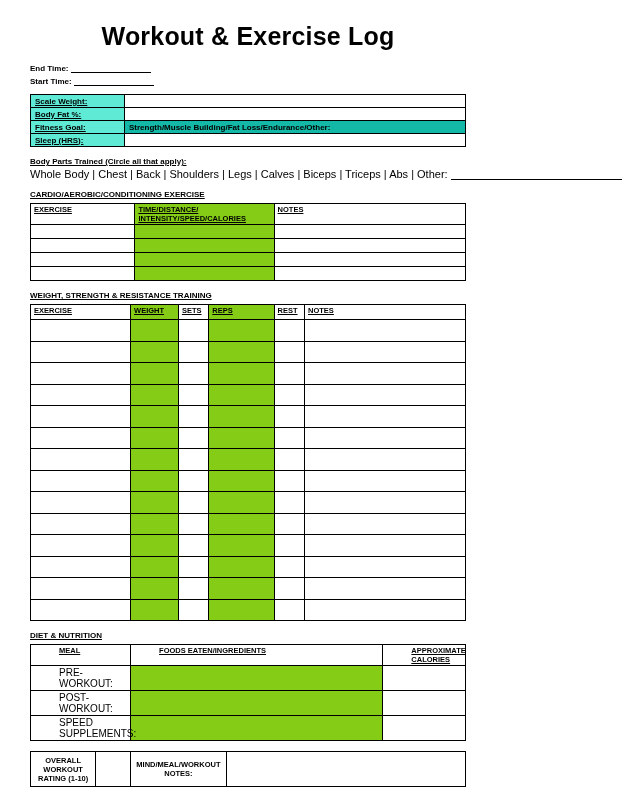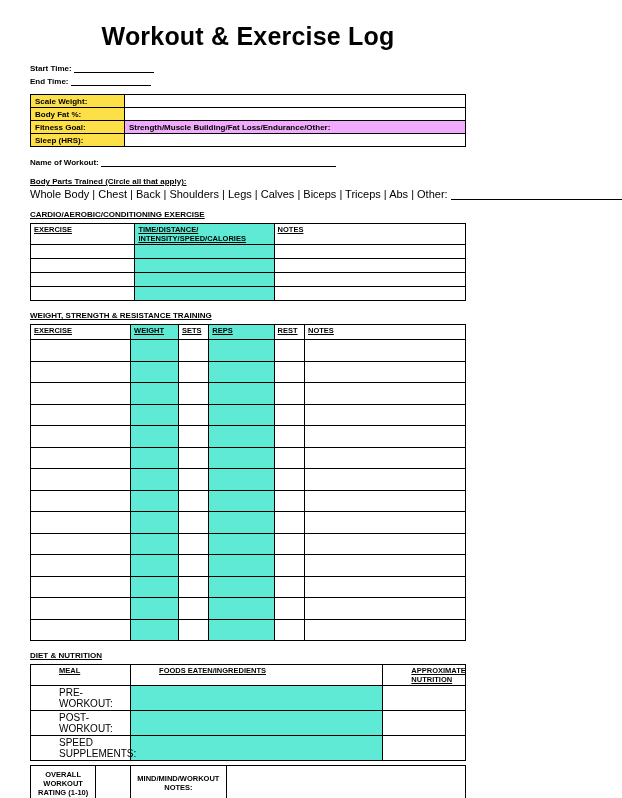--- a/index.html
+++ b/index.html
@@ -52,24 +52,25 @@
   }
   .vitals td {
     border: 1px solid #000;
     height: 12px;
     font-size: 8px;
     font-weight: bold;
     padding: 0 4px;
   }
   .vitals td.lbl {
     width: 85px;
-    background: #fde047;
+    background: #5eead4;
+    text-decoration: underline;
   }
   .vitals td.val {
-    background: #f0abfc;
+    background: #14b8a6;
   }
   .vitals td.val-white {
     background: #ffffff;
   }
   .sec-head {
     font-size: 8px;
     font-weight: bold;
     text-decoration: underline;
     margin: 10px 0 4px 0;
   }
@@ -96,42 +97,42 @@
   }
   .grid th {
     font-weight: bold;
     text-decoration: underline;
     height: 12px;
   }
   .hdr-tall {
     height: 24px;
   }
   .shade {
-    background: #5eead4;
+    background: #84cc16;
   }
   .cardio td {
     height: 11px;
   }
   .strength th {
     height: 12px;
   }
   .strength td {
     height: 18.5px;
   }
   .diet td, .diet th {
     vertical-align: top;
     padding-left: 28px;
   }
   .diet td.lblcell {
     font-weight: normal;
     font-size: 10px;
     height: 17px;
   }
   .rating {
-    margin-top: 4px;
+    margin-top: 10px;
     border: 1px solid #000;
   }
   .rating td {
     border: 1px solid #000;
     font-size: 7.5px;
     font-weight: bold;
     text-align: center;
     height: 32px;
     vertical-align: middle;
   }
@@ -139,27 +140,27 @@
 </style>
 </head>
 <body>
 
 <div class="page">
 
   <div class="title">Workout &amp; Exercise Log</div>
 
   <div>
     <div class="fld-line">
+      <span>End Time:</span>
+      <span class="rule" style="width:80px"></span>
+    </div>
+    <div class="fld-line">
       <span>Start Time:</span>
       <span class="rule" style="width:80px"></span>
     </div>
-    <div class="fld-line">
-      <span>End Time:</span>
-      <span class="rule" style="width:80px"></span>
-    </div>
   </div>
 
   <table class="vitals">
     <tbody>
         <tr>
       <td class="lbl">Scale Weight:</td>
       <td class="val-white"></td>
     </tr>
     <tr>
       <td class="lbl">Body Fat %:</td>
@@ -169,24 +170,20 @@
       <td class="lbl">Fitness Goal:</td>
       <td class="val">Strength/Muscle Building/Fat Loss/Endurance/Other:</td>
     </tr>
     <tr>
       <td class="lbl">Sleep (HRS):</td>
       <td class="val-white"></td>
     </tr>
   </tbody>
     </table>
 
-  <div class="fld-line" style="margin-top:10px">
-    <span>Name of Workout:</span>
-    <span class="rule" style="width:235px"></span>
-  </div>
 
   <div class="sec-head" style="margin:10px 0 2px 0">Body Parts Trained (Circle all that apply):</div>
   <div class="bodyparts nowrap">
     <span>Whole Body | Chest | Back | Shoulders | Legs | Calves | Biceps | Triceps | Abs | Other:</span>
     <span class="rule"></span>
   </div>
 
   <div class="sec-head">CARDIO/AEROBIC/CONDITIONING EXERCISE</div>
   <table class="grid cardio">
     <colgroup>
@@ -366,21 +363,21 @@
   <table class="grid diet">
     <colgroup>
       <col style="width:23%">
         <col style="width:58%">
         <col style="width:19%">
     </colgroup>
     <tbody>
         <tr>
       <th>MEAL</th>
       <th>FOODS EATEN/INGREDIENTS</th>
-      <th>APPROXIMATE NUTRITION</th>
+      <th>APPROXIMATE CALORIES</th>
     </tr>
     <tr>
       <td class="lblcell">PRE-WORKOUT:</td>
       <td class="shade"></td>
       <td></td>
     </tr>
     <tr>
       <td class="lblcell">POST-WORKOUT:</td>
       <td class="shade"></td>
       <td></td>
@@ -402,21 +399,21 @@
     </colgroup>
     <tbody>
         <tr>
       <td>
         <div>OVERALL</div>
         <div>WORKOUT</div>
         <div>RATING (1-10)</div>
       </td>
       <td></td>
       <td>
-        <div>MIND/MIND/WORKOUT</div>
+        <div>MIND/MEAL/WORKOUT</div>
         <div>NOTES:</div>
       </td>
       <td></td>
     </tr>
   </tbody>
     </table>
 
 </div>
 
 </body></html>

